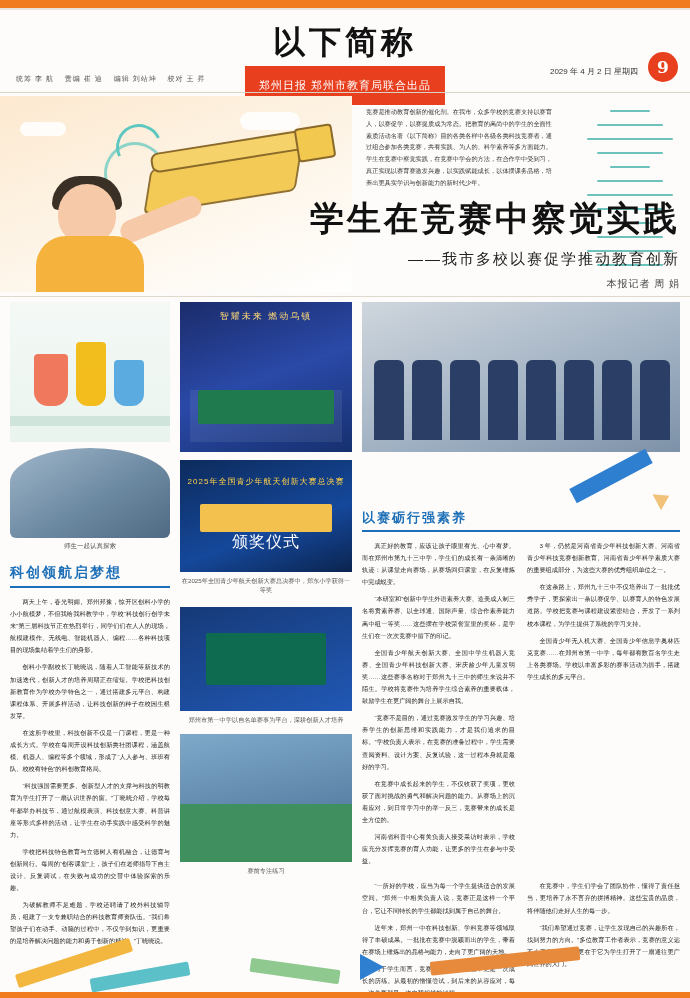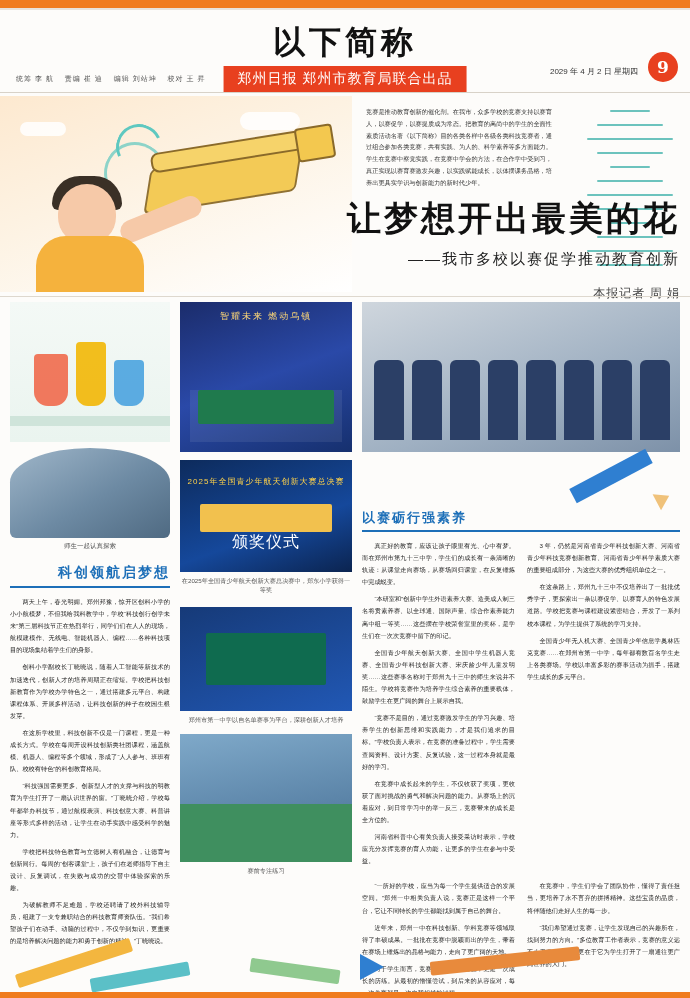--- a/index.html
+++ b/index.html
@@ -20,21 +20,21 @@
   
   .masthead{position:absolute;left:0;top:18px;width:690px;height:70px;}
   .logo{position:absolute;left:14px;top:16px;width:96px;height:34px;background:#d92b1c;color:#fff;
         font-family:"DejaVu Serif", serif;font-weight:bold;font-size:21px;letter-spacing:1px;
         display:flex;align-items:center;justify-content:center;}
   .byline{position:absolute;left:16px;top:56px;font-size:7px;color:#555;letter-spacing:1px;}
   .byline span{margin-right:8px;}
 
   .title-block{position:absolute;left:50%;transform:translateX(-50%);top:8px;text-align:center;}
   .main-title{font-family:"DejaVu Serif", serif;font-size:32px;font-weight:bold;color:#111;letter-spacing:4px;line-height:1;}
-  .sub-banner{margin-top:8px;background:#e8401f;color:#fff;font-size:14px;padding:4px 14px;letter-spacing:1px;display:inline-block;}
+  .sub-banner{margin-top:8px;background:#e8401f;color:#fff;font-size:11px;padding:12px 14px;letter-spacing:1px;display:inline-block;}
 
   .date{position:absolute;right:52px;top:48px;font-size:8px;color:#333;}
   .pageno{position:absolute;right:12px;top:34px;width:30px;height:30px;border-radius:50%;
           background:#e8401f;color:#fff;font-size:17px;font-weight:bold;display:flex;
           align-items:center;justify-content:center;font-family:"DejaVu Serif",serif;}
 
   .rule-under-mast{position:absolute;left:0;top:92px;width:690px;height:1px;background:#d8d2c8;}
 
   
   .hero{position:absolute;left:0;top:96px;width:690px;height:196px;}
@@ -52,47 +52,47 @@
   .s2{left:104px;top:46px;width:56px;height:56px;transform:rotate(30deg);opacity:.7;}
   .cloud{position:absolute;background:#ffffff;border-radius:20px;opacity:.85;}
 
   .hero-text{position:absolute;left:366px;top:10px;width:186px;font-size:6.2px;line-height:1.9;color:#333;text-align:justify;}
   .dna{position:absolute;right:6px;top:6px;width:108px;height:178px;overflow:hidden;}
   .dna i{position:absolute;display:block;width:96px;height:2px;background:#6cc3bd;border-radius:2px;left:4px;}
 
   .headline{position:absolute;left:210px;top:196px;width:470px;text-align:right;}
   .headline .h1{font-family:"DejaVu Serif", serif;font-size:34px;font-weight:bold;letter-spacing:3px;color:#111;}
   .headline .h2{font-family:Liberation Sans, sans-serif;font-size:15px;letter-spacing:2px;color:#222;margin-top:8px;}
-  .headline .h3{font-size:12px;color:#444;margin-top:16px;letter-spacing:1px;}
+  .headline .h3{font-size:10px;color:#444;margin-top:8px;letter-spacing:1px;}
 
   
   .rule-a{position:absolute;left:0;top:296px;width:690px;height:1px;background:#ded8ce;}
 
   
   .colL{position:absolute;left:10px;top:302px;width:160px;}
   .lab-art{width:160px;height:140px;background:linear-gradient(180deg,#f4f9f6,#eaf4ef);position:relative;overflow:hidden;}
   .flaskA{position:absolute;left:24px;top:52px;width:34px;height:52px;background:#ef6a4d;border-radius:4px 4px 14px 14px;opacity:.9;}
   .flaskB{position:absolute;left:66px;top:40px;width:30px;height:64px;background:#f2b705;border-radius:4px 4px 12px 12px;opacity:.9;}
   .flaskC{position:absolute;left:104px;top:58px;width:30px;height:46px;background:#4aa3df;border-radius:4px 4px 12px 12px;opacity:.9;}
   .bench{position:absolute;left:0;bottom:16px;width:160px;height:10px;background:#cfe4da;}
 
   .photoL{width:160px;height:90px;margin-top:6px;border-radius:50% 50% 6px 6px/38% 38% 6px 6px;
      background:linear-gradient(150deg,#9fb6c9,#6d8aa3 55%,#4f6a82);position:relative;overflow:hidden;}
   .cap{font-size:6.5px;color:#555;text-align:center;margin-top:4px;}
 
-  .sec-head{margin-top:12px;text-align:right;}
+  .sec-head{margin-top:12px;text-align:left;}
   .sec-head .t{display:inline-block;font-family:"DejaVu Serif",serif;font-size:14px;color:#1d6fb8;font-weight:bold;letter-spacing:2px;}
   .sec-head .bar{height:2px;background:#1d6fb8;margin-top:4px;}
 
   .body-text{font-size:6.2px;line-height:1.95;color:#222;text-align:justify;margin-top:8px;}
   .body-text p{margin:0 0 5px 0;text-indent:2em;}
 
   
   .colM{position:absolute;left:180px;top:302px;width:172px;}
-  .photoM1{width:172px;height:150px;background:linear-gradient(160deg,#1b2c6b,#2a49a8 50%,#16306e);position:relative;overflow:hidden;font-family:Liberation Serif, serif;}
+  .photoM1{width:172px;height:150px;background:linear-gradient(160deg,#1b2c6b,#2a49a8 50%,#16306e);position:relative;overflow:hidden;}
   .photoM1 .banner{position:absolute;left:18px;bottom:28px;width:136px;height:34px;background:#1f7a4d;border-radius:2px;}
   .photoM1 .ttl{position:absolute;left:0;top:8px;width:100%;text-align:center;color:#ffd977;font-size:9px;letter-spacing:2px;}
   .photoM1 .ppl{position:absolute;left:10px;bottom:10px;width:152px;height:52px;background:rgba(255,255,255,.08);}
 
   .photoM2{width:172px;height:112px;margin-top:8px;background:linear-gradient(160deg,#0d2b5c,#15489b 60%,#0b2450);position:relative;overflow:hidden;}
   .photoM2 .y{position:absolute;left:0;top:16px;width:100%;text-align:center;color:#ffd24a;font-size:8px;letter-spacing:1px;}
   .photoM2 .b{position:absolute;left:20px;top:44px;width:132px;height:28px;background:#f2c14e;border-radius:2px;}
 
   .photoM3{width:172px;height:104px;margin-top:12px;background:linear-gradient(160deg,#163a78,#2158b5);position:relative;overflow:hidden;}
   .photoM3 .flag{position:absolute;left:26px;top:26px;width:120px;height:52px;background:#0f6b4f;border-radius:2px;}
@@ -176,21 +176,21 @@
       <i style="top:92px;width:86px;left:11px;"></i>
       <i style="top:106px;width:66px;left:21px;"></i>
       <i style="top:120px;width:40px;left:34px;"></i>
       <i style="top:134px;width:66px;left:21px;"></i>
       <i style="top:148px;width:86px;left:11px;"></i>
       <i style="top:162px;width:66px;left:21px;"></i>
     </div>
   </div>
 
   <div class="headline">
-    <div class="h1">让梦想开出最美的花</div>
+    <div class="h1">学生在竞赛中察觉实践</div>
     <div class="h2">——我市多校以赛促学推动教育创新</div>
     <div class="h3">本报记者 周 娟</div>
   </div>
 
   <div class="rule-a"></div>
 
   <div class="colL">
     <div class="lab-art">
       <div class="flaskA"></div>
       <div class="flaskB"></div>

